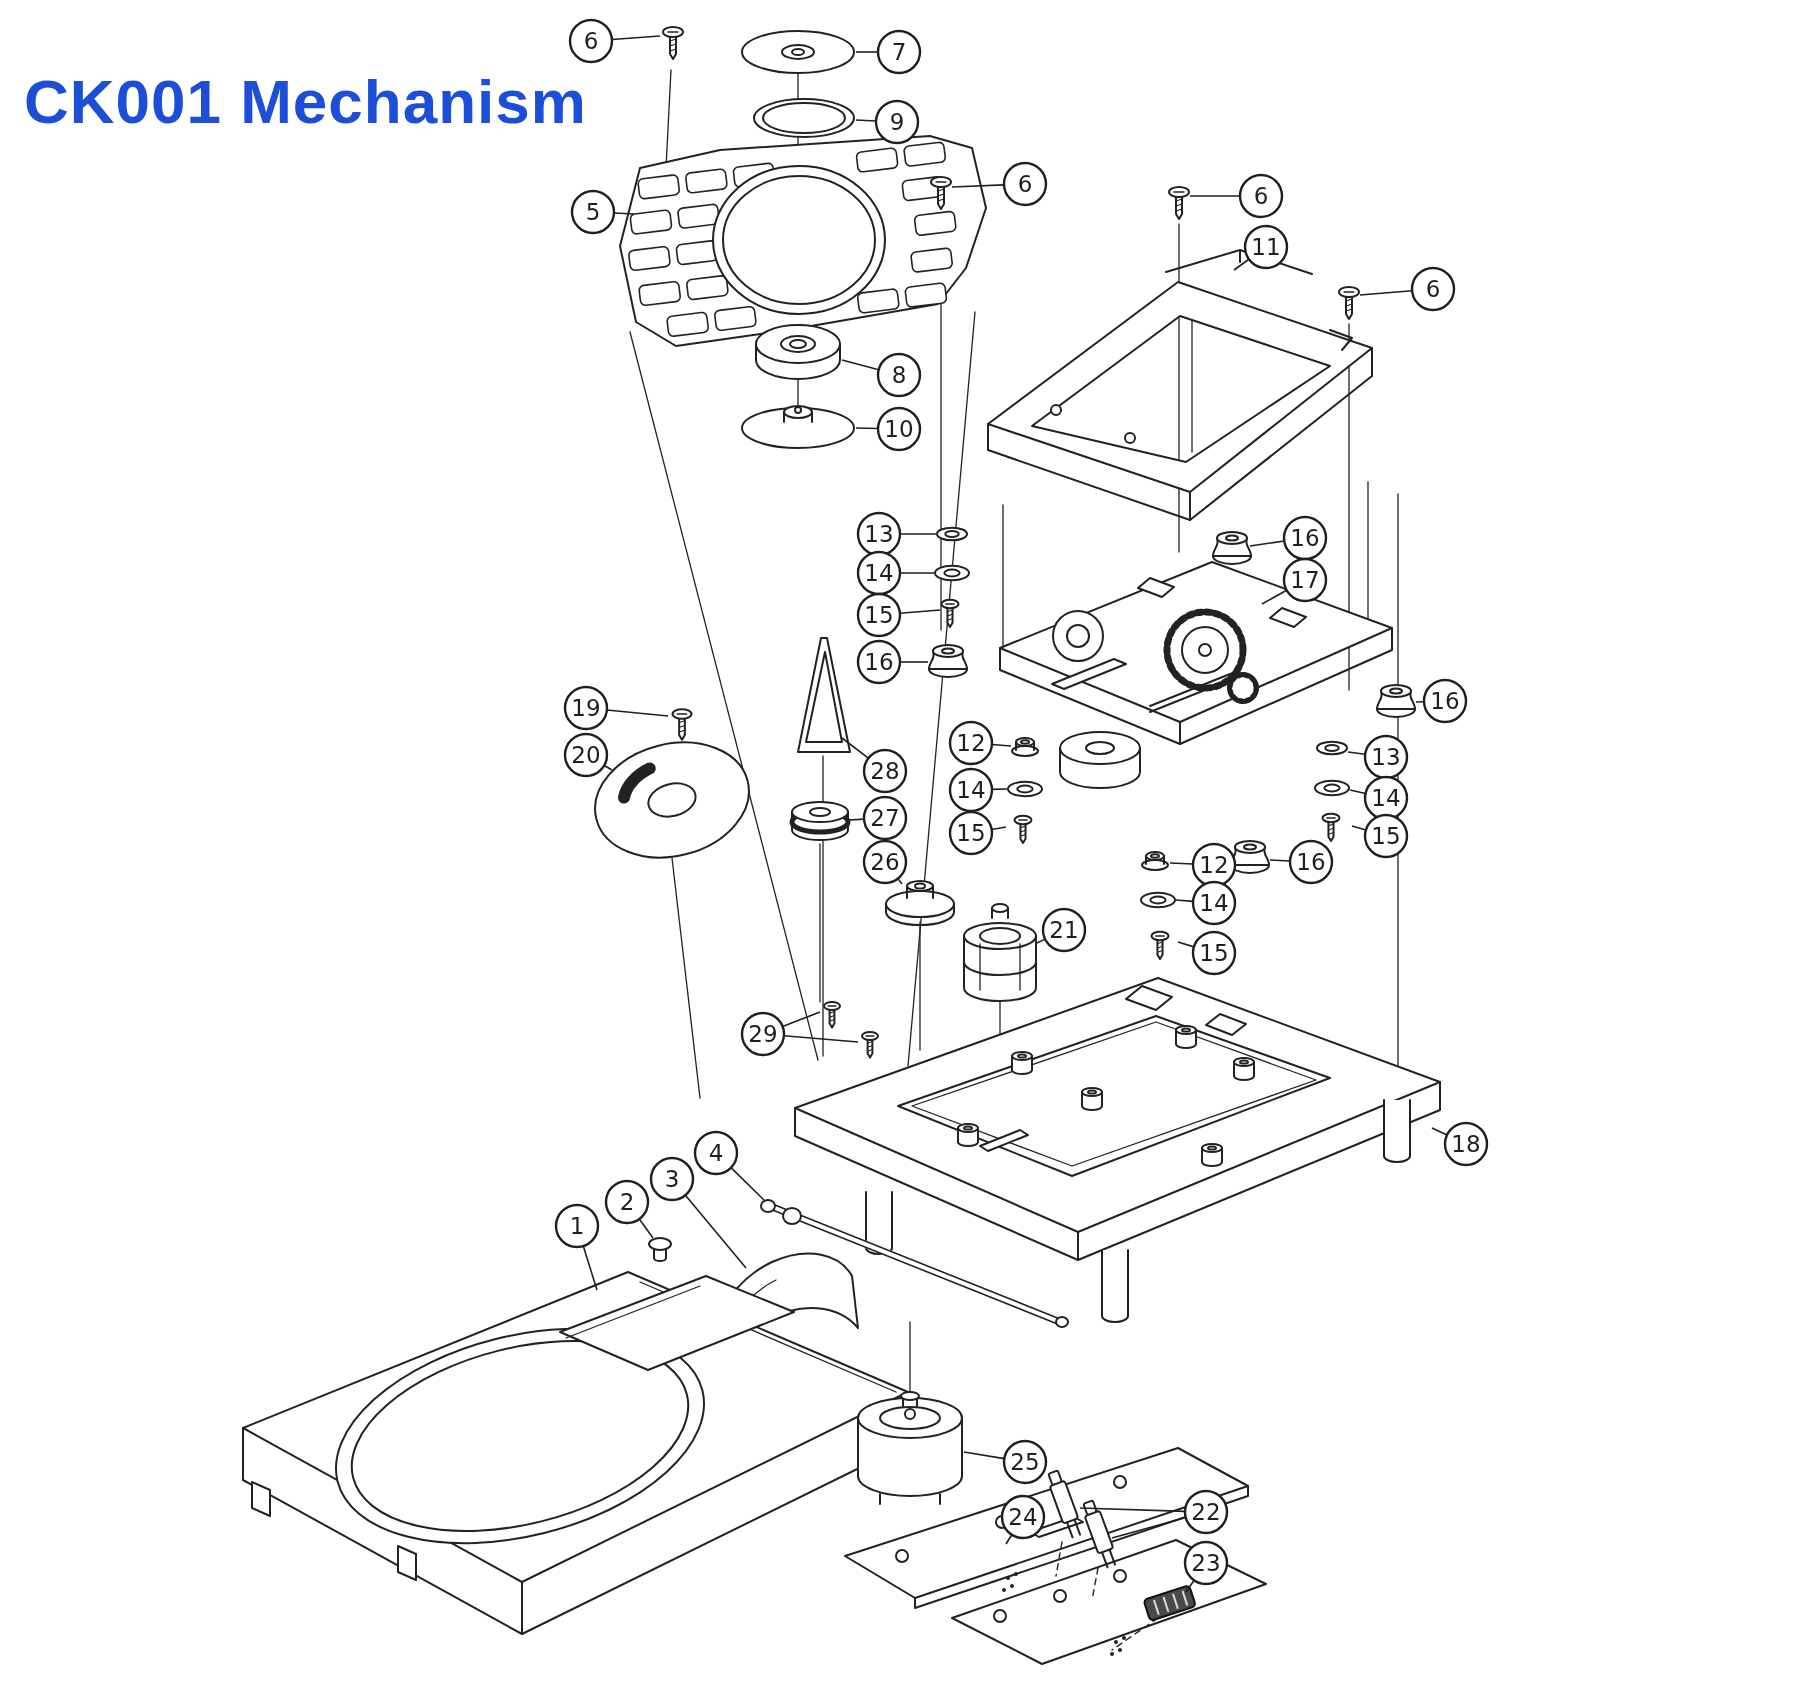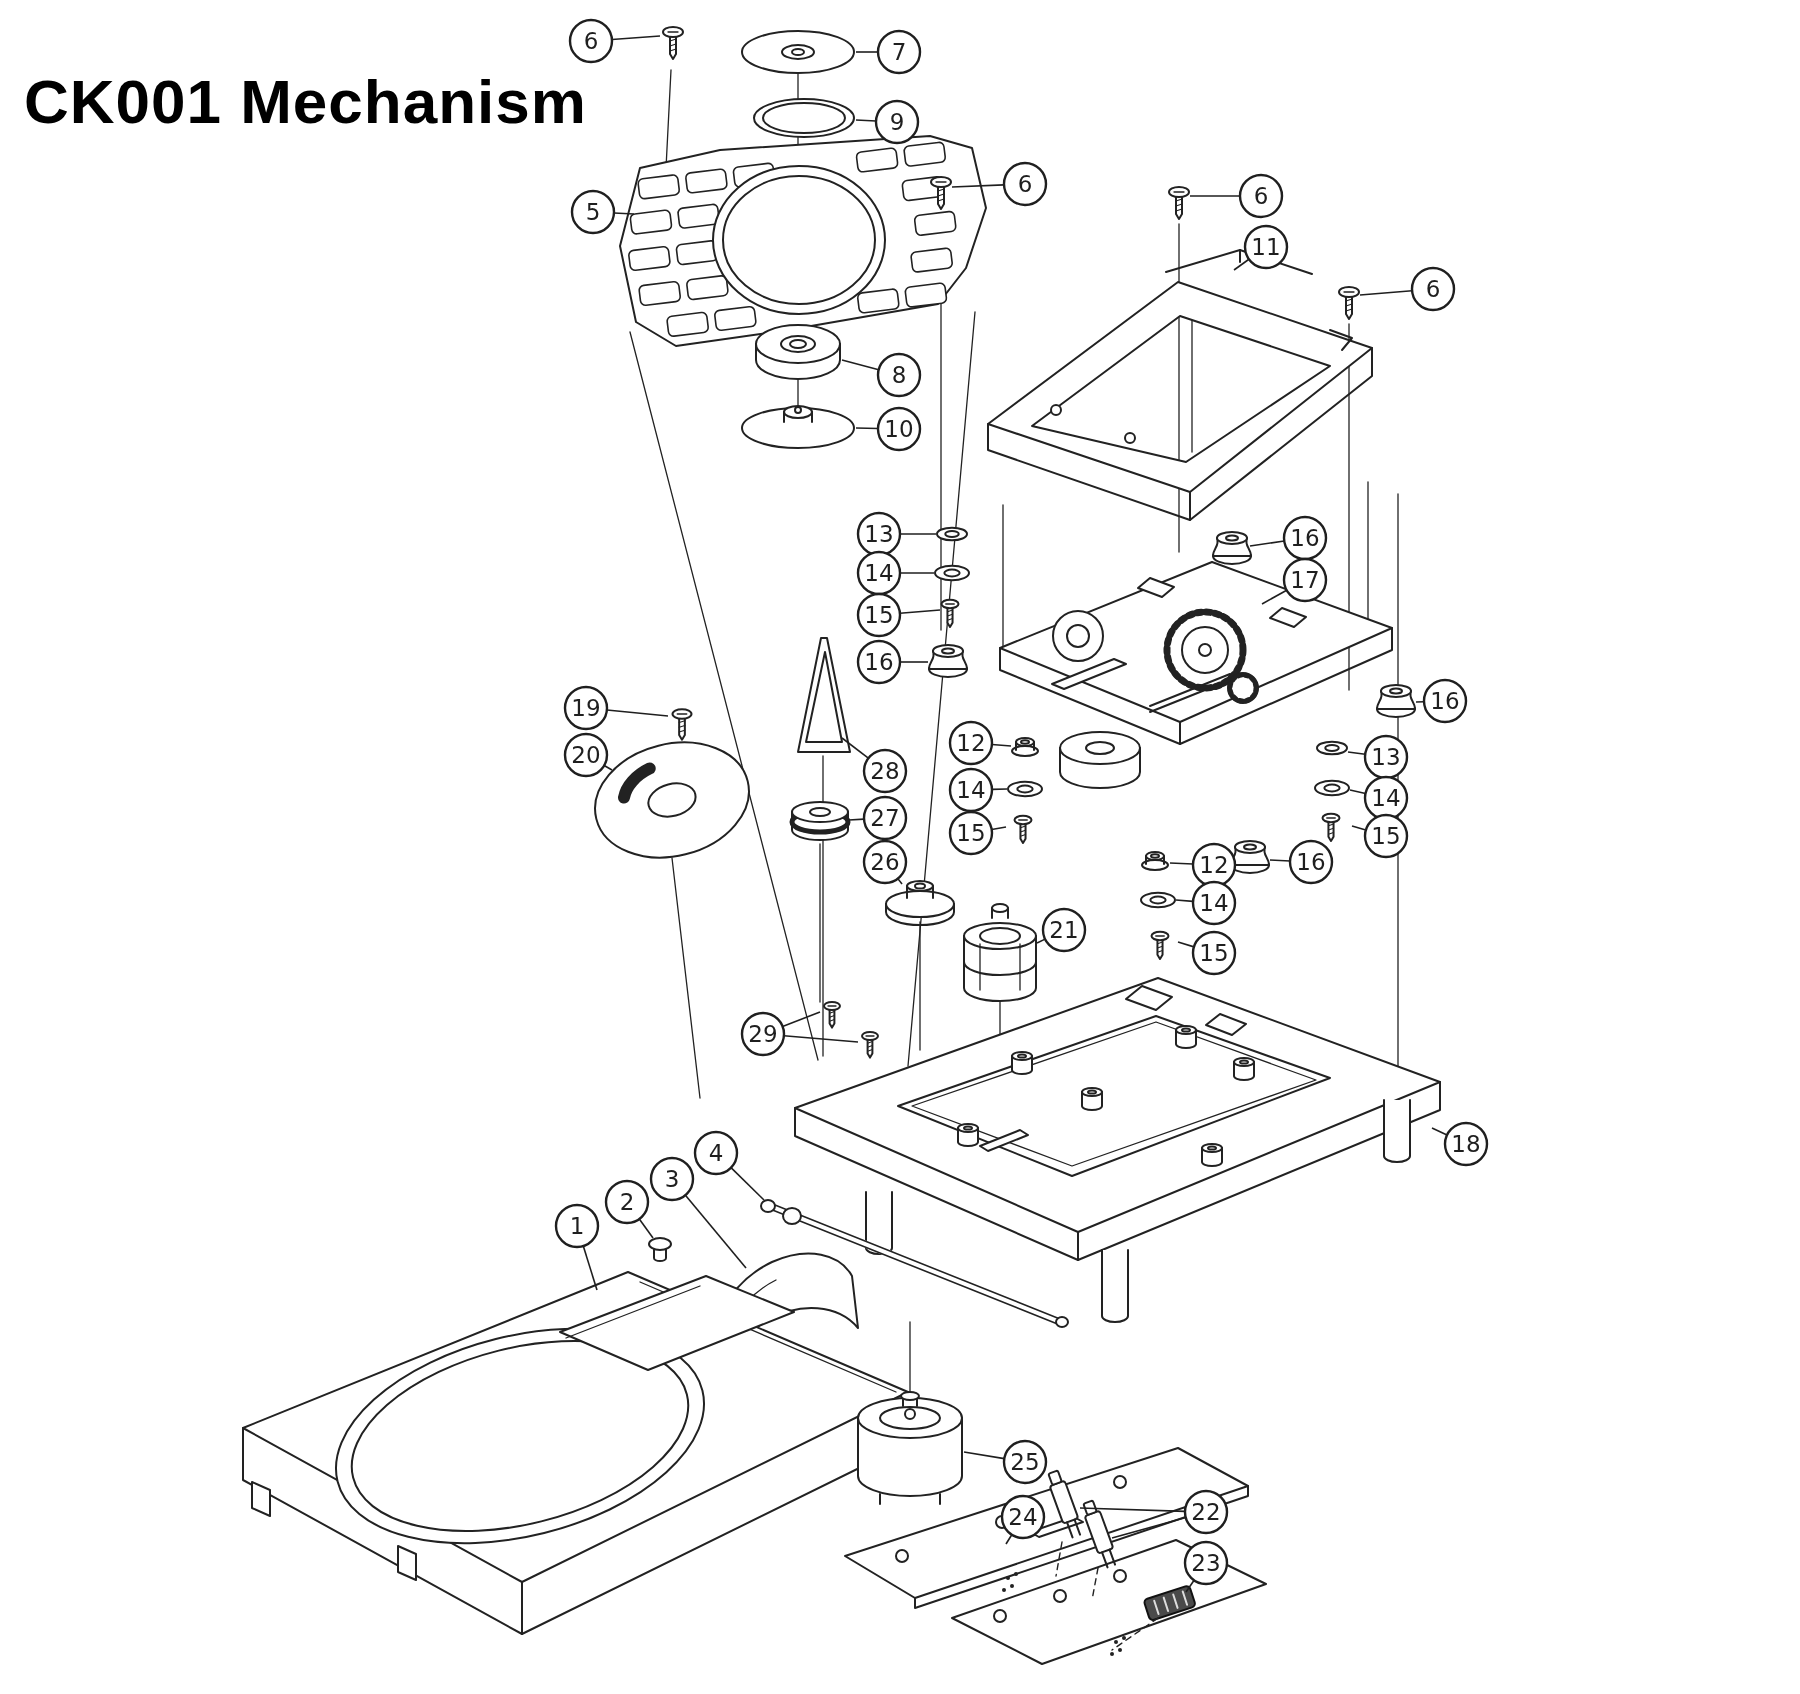--- a/index.html
+++ b/index.html
@@ -1,19 +1,19 @@
 <!DOCTYPE html>
 <html><head>
 <meta charset="utf-8">
 <style>
   html,body{margin:0;padding:0;background:#ffffff;}
   body{width:1800px;height:1694px;position:relative;font-family:"Liberation Sans",sans-serif;overflow:hidden;}
   .stage{position:absolute;left:0;top:0;width:1800px;height:1694px;}
   .title{position:absolute;left:24px;top:66px;font-family:"Liberation Sans",sans-serif;font-weight:bold;
-         font-size:62px;letter-spacing:1px;color:#000000;white-space:nowrap;}
+         font-size:62px;letter-spacing:1px;color:#1d4ed8;white-space:nowrap;}
   svg{position:absolute;left:0;top:0;}
   svg text{font-family:"DejaVu Sans","Liberation Sans",sans-serif;}
 </style>
 </head>
 <body>
 
 <div class="stage">
 
   <svg id="diagram" width="1800" height="1694" viewBox="0 0 1800 1694">
 

